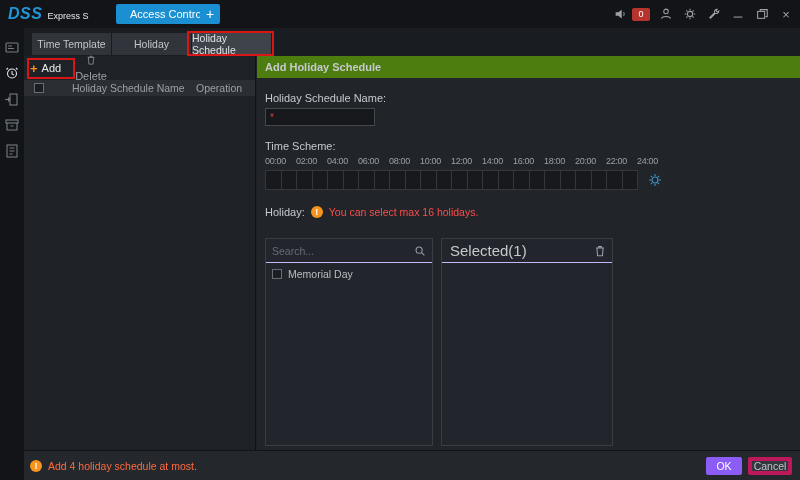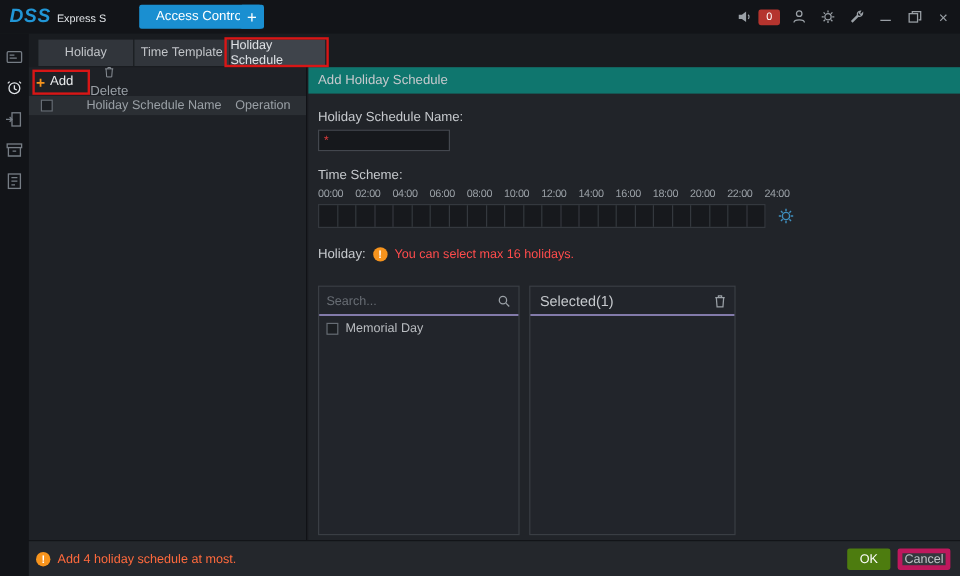--- a/index.html
+++ b/index.html
@@ -58,22 +58,22 @@
     font-size:10.5px; color:#9aa0a6; position:relative; }
   .cb { width:10px; height:10px; border:1px solid #676d75; background:#1b1e22; cursor:pointer; }
   .lp-header .cb { position:absolute; left:10px; }
   .col-name { position:absolute; left:48px; }
   .col-op { position:absolute; left:172px; }
   .lp-body { flex:1; background:#1e2126; }
 
   
   .right-panel { position:absolute; left:257px; top:56px; width:543px; height:394px;
     background:#212429; }
-  .rp-header { height:22px; background:#0f766e; display:flex; align-items:center;
-    padding-left:8px; font-size:11px; color:#c6c9cd; }
+  .rp-header { height:22px; background:#4d7c0f; display:flex; align-items:center;
+    padding-left:8px; font-size:11px; color:#c6c9cd;font-weight:bold; }
   .rp-label { position:absolute; left:8px; font-size:11px; color:#c6c9cd; }
   .name-input { position:absolute; left:8px; top:52px; width:110px; height:18px;
     background:#16181c; border:1px solid #43474e; }
   .name-input input { position:absolute; left:12px; top:0; width:94px; height:16px;
     background:transparent; border:none; outline:none; color:#c6c9cd; font-size:10.5px; }
   .req { position:absolute; left:4px; top:3px; color:#e03c3c; font-size:10px; }
   .ticks { position:absolute; left:8px; top:100px; width:420px; display:flex; }
   .tick { width:31px; flex:none; font-size:9px; color:#9aa0a6; letter-spacing:-0.3px; }
   .timebar { position:absolute; left:8px; top:114px; width:373px; height:20px;
     border:1px solid #34383e; display:flex; background:#17191d; cursor:pointer; }
@@ -91,32 +91,32 @@
     border:1px solid #3a3e44; }
   .pickbox.left { left:8px; width:168px; }
   .pickbox.right { left:184px; width:172px; }
   .pb-top { height:24px; border-bottom:1px solid #c4b5fd; display:flex;
     align-items:center; position:relative; }
   .pb-top input { background:transparent; border:none; outline:none; color:#c6c9cd;
     font-size:10.5px; padding-left:6px; width:130px; }
   .pb-top input::placeholder { color:#686d74; }
   .pb-icon { position:absolute; right:5px; top:5px; width:14px; height:14px; cursor:pointer; }
   .pb-icon svg { stroke:#9aa0a6; fill:none; stroke-width:1.2; }
-  .sel-title { font-size:12px; color:#c6c9cd; padding-left:8px; }
+  .sel-title { font-size:15px; color:#c6c9cd; padding-left:8px; }
   .list-item { height:22px; display:flex; align-items:center; gap:6px;
     padding-left:6px; font-size:10.5px; color:#b9bcc0; cursor:pointer; }
 
   
   .footer { position:absolute; left:0; bottom:0; width:800px; height:30px;
     background:#24272c; border-top:1px solid #121418; }
   .foot-warn { position:absolute; left:30px; top:9px; display:flex; align-items:center; gap:6px; }
   .foot-warn .txt { font-size:10.5px; color:#ff6a3d; }
   .btn { position:absolute; top:6px; height:18px; border-radius:2px; font-size:10.5px;
     display:flex; align-items:center; justify-content:center; cursor:pointer; }
-  .btn-ok { right:58px; width:36px; background:#4d7c0f; color:#fff; }
+  .btn-ok { right:58px; width:36px; background:#8b5cf6; color:#fff; }
   .btn-cancel { right:8px; width:44px; background:#33373d; border:4px solid #be185d; color:#c2c5c9; }
 
   
   .annot { position:absolute; border:2px solid #d81616; z-index:99; pointer-events:none; }
 </style>
 </head>
 <body>
 
 <div class="titlebar">
   <div class="logo">
@@ -192,22 +192,22 @@
   </span>
   <span class="side-icon">
     <svg width="16" height="16" viewBox="0 0 16 16">
         <rect x="3" y="2" width="10" height="12"></rect>
         <path d="M5.5 5h5M5.5 8h5M5.5 11h3"></path>
       </svg>
   </span>
 </div>
 
 <div class="tabsrow">
+  <div class="tab">Time Template</div>
   <div class="tab">Holiday</div>
-  <div class="tab">Time Template</div>
   <div class="tab active">Holiday Schedule</div>
 </div>
 
 <div class="left-panel">
   <div class="lp-toolbar">
     <span class="tool-btn">
       <span class="plus-glyph">+</span>
       <span>Add</span>
     </span>
     <span class="tool-btn muted">

